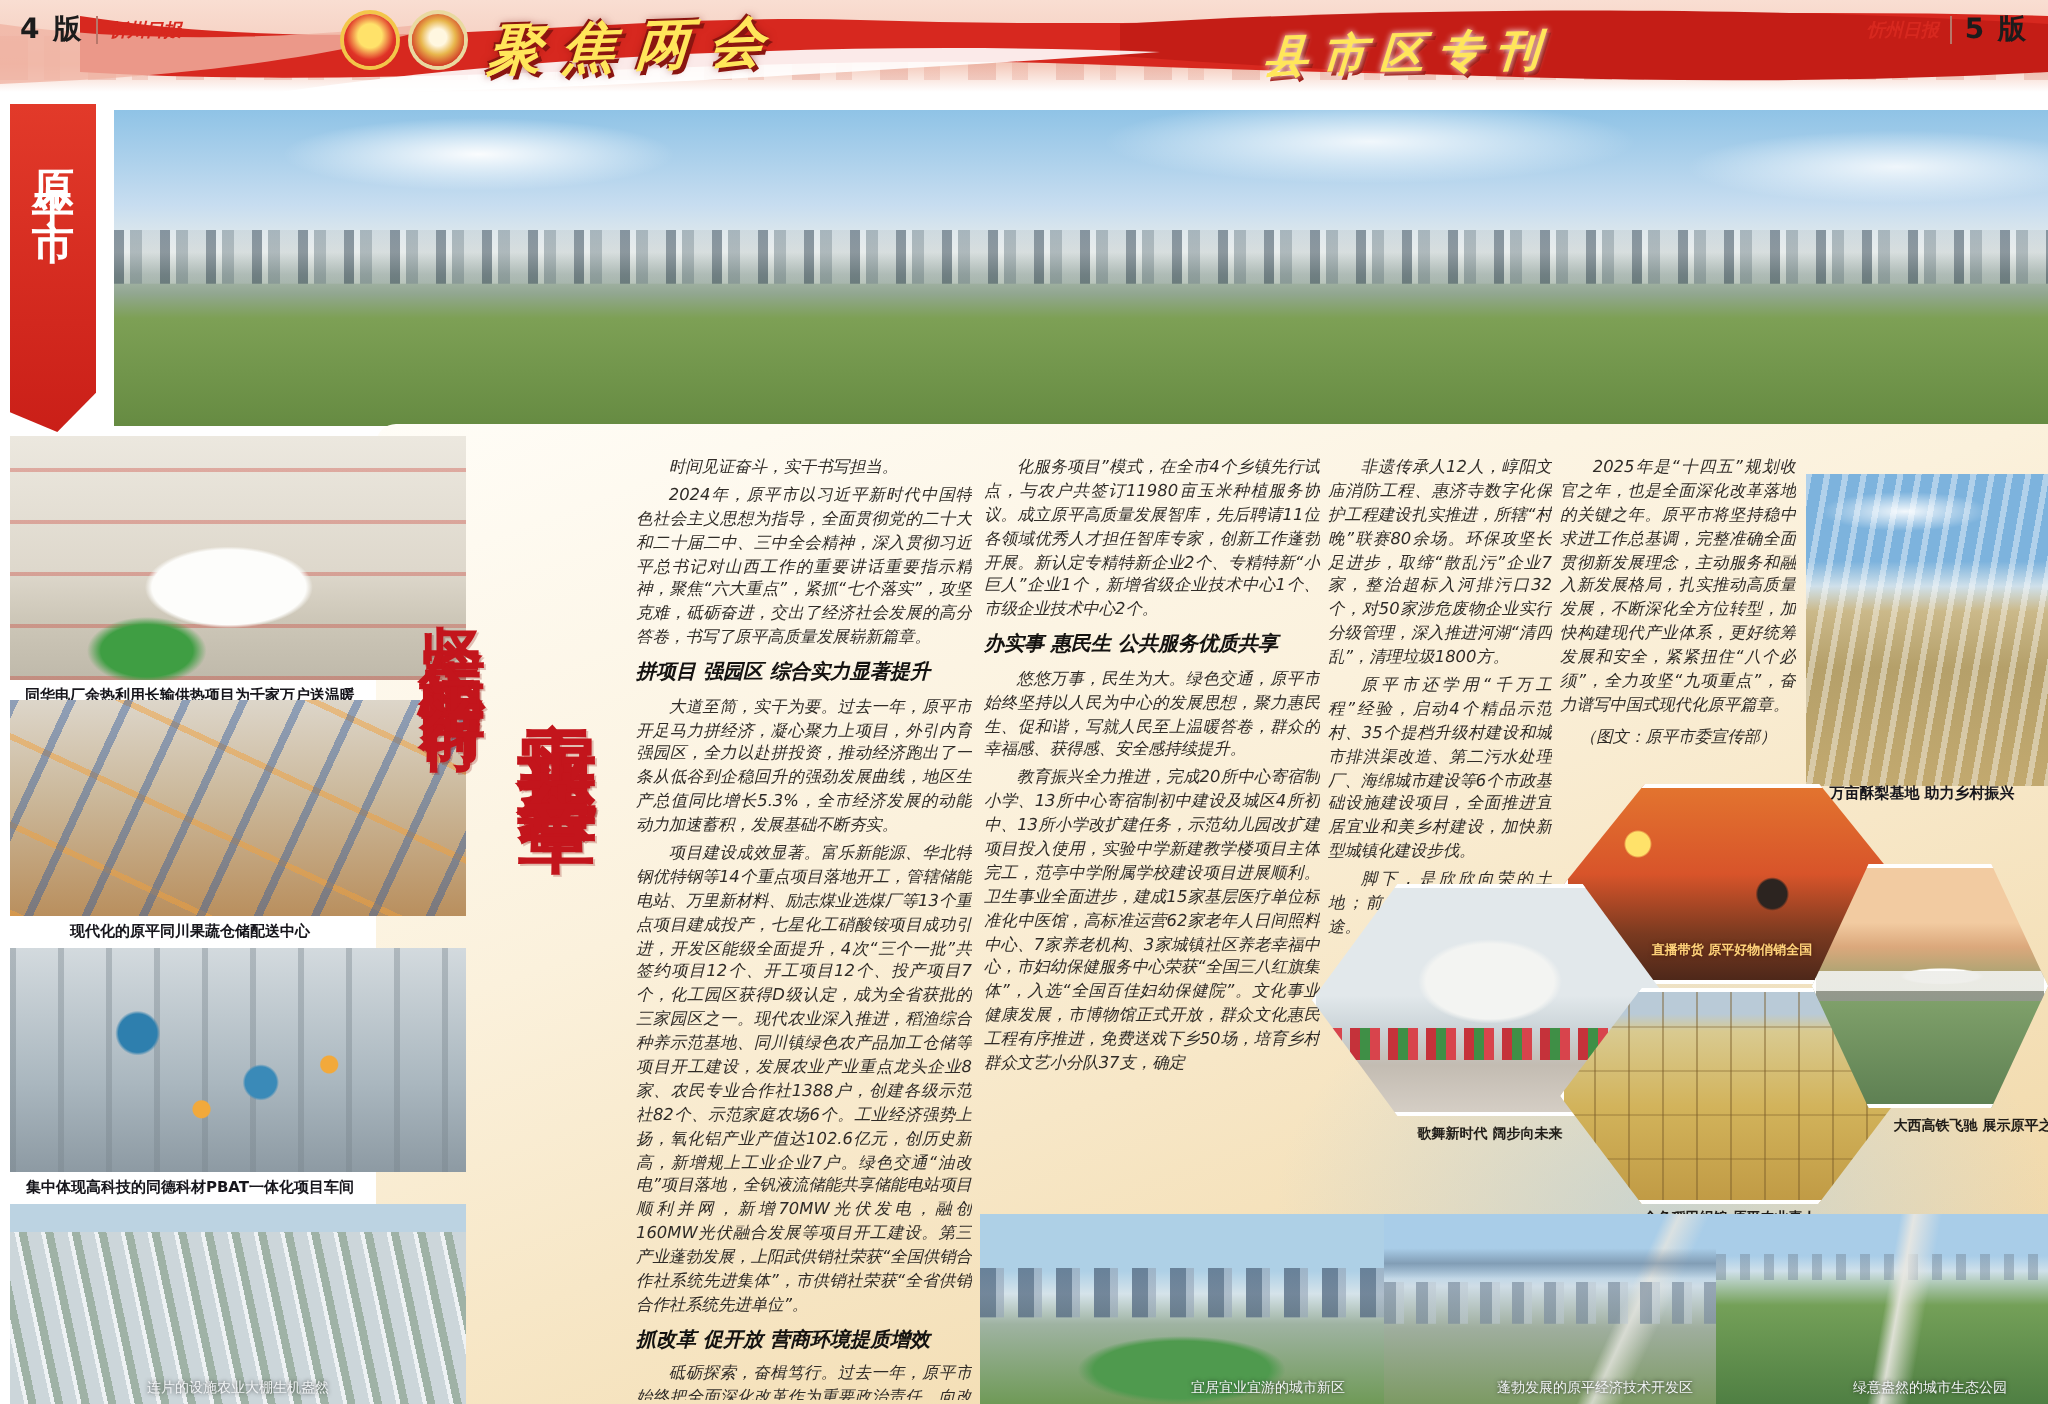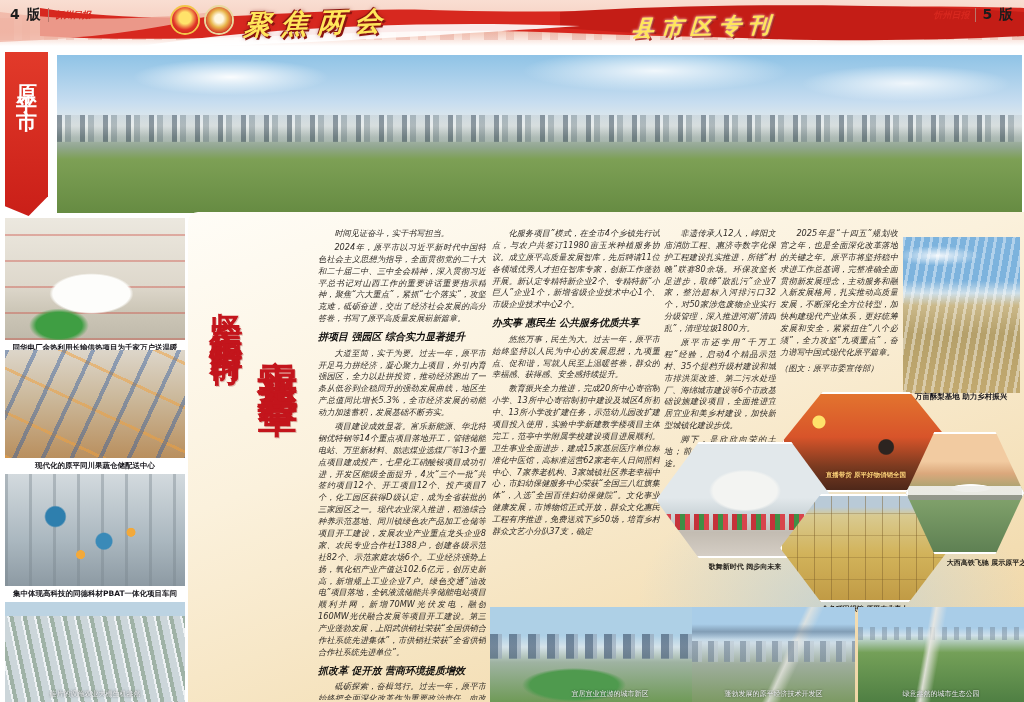--- a/index.html
+++ b/index.html
@@ -30,21 +30,21 @@
 
   
   .city-ribbon{position:absolute;left:5px;top:52px;width:43px;height:164px;
       background:linear-gradient(180deg,#e23a2a 0%,#ca1f18 100%);
       clip-path:polygon(0 0,100% 0,100% 88%,55% 100%,0 94%);
       display:flex;justify-content:center;}
   .city-ribbon span{writing-mode:vertical-rl;color:#fff;font-weight:bold;font-size:21px;
       letter-spacing:12px;margin-top:16px;}
 
   
-  .photo{position:absolute;background-color:#c9cfd2;background-repeat:no-repeat;}
+  .photo{position:absolute;background-color:#c9cfd2;background-repeat:no-repeat;padding-left:48px;}
   .pcap{position:absolute;font-size:7.5px;font-weight:bold;color:#17161c;text-align:center;line-height:1.2;}
   .ocap{position:absolute;left:0;bottom:3px;width:100%;text-align:center;font-size:7px;color:#f2f4f6;
         text-shadow:0 0 2px rgba(0,0,0,.75);}
 
   .panorama{left:57px;top:55px;width:965px;height:158px;
     background-image:
       radial-gradient(ellipse 140px 26px at 18% 14%,rgba(255,255,255,.95),transparent 70%),
       radial-gradient(ellipse 190px 30px at 62% 10%,rgba(255,255,255,.85),transparent 70%),
       radial-gradient(ellipse 150px 26px at 88% 18%,rgba(255,255,255,.8),transparent 70%),
       repeating-linear-gradient(90deg,rgba(65,82,96,.55) 0 5px,rgba(235,238,240,.35) 5px 8px,rgba(118,134,142,.5) 8px 14px,rgba(186,196,200,.35) 14px 23px),
@@ -93,21 +93,21 @@
 
   .headline{position:absolute;writing-mode:vertical-rl;font-family:"DejaVu Serif",serif;
       font-weight:bold;color:#c3151c;text-shadow:1px 1px 0 rgba(140,20,15,.25);}
   .headline-l{left:203px;top:286px;font-size:33px;letter-spacing:6px;}
   .headline-r{left:251px;top:328px;font-size:40px;letter-spacing:5px;}
 
   .col{position:absolute;top:228px;font-size:8.2px;line-height:1.45;color:#2f2b27;
        text-align:justify;overflow:hidden;font-style:italic;}
   .col p{margin:0 0 2px;text-indent:2em;}
   .col .subhead{font-weight:bold;color:#141210;font-size:10px;margin:5px 0 3px;text-indent:0;}
-  .col .credit{text-indent:0;text-align:left;margin-top:4px;}
+  .col .credit{text-indent:0;text-align:center;margin-top:4px;}
   .col1{left:318px;width:168px;height:472px;}
   .col2{left:492px;width:168px;height:374px;}
   .col3{left:664px;width:112px;height:294px;}
   .col4{left:780px;width:118px;height:162px;}
 
   
   .pear-photo{left:903px;top:237px;width:117px;height:156px;
     background-image:
       radial-gradient(ellipse 60px 14px at 30% 12%,rgba(255,255,255,.9),transparent 70%),
       repeating-linear-gradient(100deg,rgba(255,255,255,.4) 0 3px,transparent 3px 9px),
@@ -226,21 +226,21 @@
     <p>2024年，原平市以习近平新时代中国特色社会主义思想为指导，全面贯彻党的二十大和二十届二中、三中全会精神，深入贯彻习近平总书记对山西工作的重要讲话重要指示精神，聚焦“六大重点”，紧抓“七个落实”，攻坚克难，砥砺奋进，交出了经济社会发展的高分答卷，书写了原平高质量发展崭新篇章。</p>
     <p class="subhead">拼项目 强园区 综合实力显著提升</p>
     <p>大道至简，实干为要。过去一年，原平市开足马力拼经济，凝心聚力上项目，外引内育强园区，全力以赴拼投资，推动经济跑出了一条从低谷到企稳回升的强劲发展曲线，地区生产总值同比增长5.3%，全市经济发展的动能动力加速蓄积，发展基础不断夯实。</p>
     <p>项目建设成效显著。富乐新能源、华北特钢优特钢等14个重点项目落地开工，管辖储能电站、万里新材料、励志煤业选煤厂等13个重点项目建成投产，七星化工硝酸铵项目成功引进，开发区能级全面提升，4次“三个一批”共签约项目12个、开工项目12个、投产项目7个，化工园区获得D级认定，成为全省获批的三家园区之一。现代农业深入推进，稻渔综合种养示范基地、同川镇绿色农产品加工仓储等项目开工建设，发展农业产业重点龙头企业8家、农民专业合作社1388户，创建各级示范社82个、示范家庭农场6个。工业经济强势上扬，氧化铝产业产值达102.6亿元，创历史新高，新增规上工业企业7户。绿色交通“油改电”项目落地，全钒液流储能共享储能电站项目顺利并网，新增70MW光伏发电，融创160MW光伏融合发展等项目开工建设。第三产业蓬勃发展，上阳武供销社荣获“全国供销合作社系统先进集体”，市供销社荣获“全省供销合作社系统先进单位”。</p>
     <p class="subhead">抓改革 促开放 营商环境提质增效</p>
     <p>砥砺探索，奋楫笃行。过去一年，原平市始终把全面深化改革作为重要政治责任，向改革要动力，向开放要活力，全年承接改革任务19项，确定重点“小切口”改革任务4项，高质量发展的新动能新优势不断聚集，可感可及的营商环境持续优化。营商改革迭代升级，“六位一体”项目推进机制、水电气暖讯联合报装等工作在忻州全市推广，“高效办成一件事”改革走在忻州市前列，“多证合一”“证照分离”改革全面推开，开放合作走深走实，探索实施集约化、规模化土地经营新模式，通过“村集体＋合作社＋社会</p>
   </div>
   <div class="col col2">
     <p>化服务项目”模式，在全市4个乡镇先行试点，与农户共签订11980亩玉米种植服务协议。成立原平高质量发展智库，先后聘请11位各领域优秀人才担任智库专家，创新工作蓬勃开展。新认定专精特新企业2个、专精特新“小巨人”企业1个，新增省级企业技术中心1个、市级企业技术中心2个。</p>
     <p class="subhead">办实事 惠民生 公共服务优质共享</p>
-    <p>悠悠万事，民生为大。过去一年，原平市始终坚持以人民为中心的发展思想，九项重点、促和谐，写就人民至上温暖答卷，群众的幸福感、获得感、安全感持续提升。</p>
+    <p>悠悠万事，民生为大。绿色交通，原平市始终坚持以人民为中心的发展思想，聚力惠民生、促和谐，写就人民至上温暖答卷，群众的幸福感、获得感、安全感持续提升。</p>
     <p>教育振兴全力推进，完成20所中心寄宿制小学、13所中心寄宿制初中建设及城区4所初中、13所小学改扩建任务，示范幼儿园改扩建项目投入使用，实验中学新建教学楼项目主体完工，范亭中学附属学校建设项目进展顺利。卫生事业全面进步，建成15家基层医疗单位标准化中医馆，高标准运营62家老年人日间照料中心、7家养老机构、3家城镇社区养老幸福中心，市妇幼保健服务中心荣获“全国三八红旗集体”，入选“全国百佳妇幼保健院”。文化事业健康发展，市博物馆正式开放，群众文化惠民工程有序推进，免费送戏下乡50场，培育乡村群众文艺小分队37支，确定</p>
   </div>
   <div class="col col3">
     <p>非遗传承人12人，崞阳文庙消防工程、惠济寺数字化保护工程建设扎实推进，所辖“村晚”联赛80余场。环保攻坚长足进步，取缔“散乱污”企业7家，整治超标入河排污口32个，对50家涉危废物企业实行分级管理，深入推进河湖“清四乱”，清理垃圾1800方。</p>
     <p>原平市还学用“千万工程”经验，启动4个精品示范村、35个提档升级村建设和城市排洪渠改造、第二污水处理厂、海绵城市建设等6个市政基础设施建设项目，全面推进宜居宜业和美乡村建设，加快新型城镇化建设步伐。</p>
     <p>脚下，是欣欣向荣的土地；前方，是山水迢迢的征途。</p>
   </div>
   <div class="col col4">
     <p>2025年是“十四五”规划收官之年，也是全面深化改革落地的关键之年。原平市将坚持稳中求进工作总基调，完整准确全面贯彻新发展理念，主动服务和融入新发展格局，扎实推动高质量发展，不断深化全方位转型，加快构建现代产业体系，更好统筹发展和安全，紧紧扭住“八个必须”，全力攻坚“九项重点”，奋力谱写中国式现代化原平篇章。</p>
     <p class="credit">（图文：原平市委宣传部）</p>

